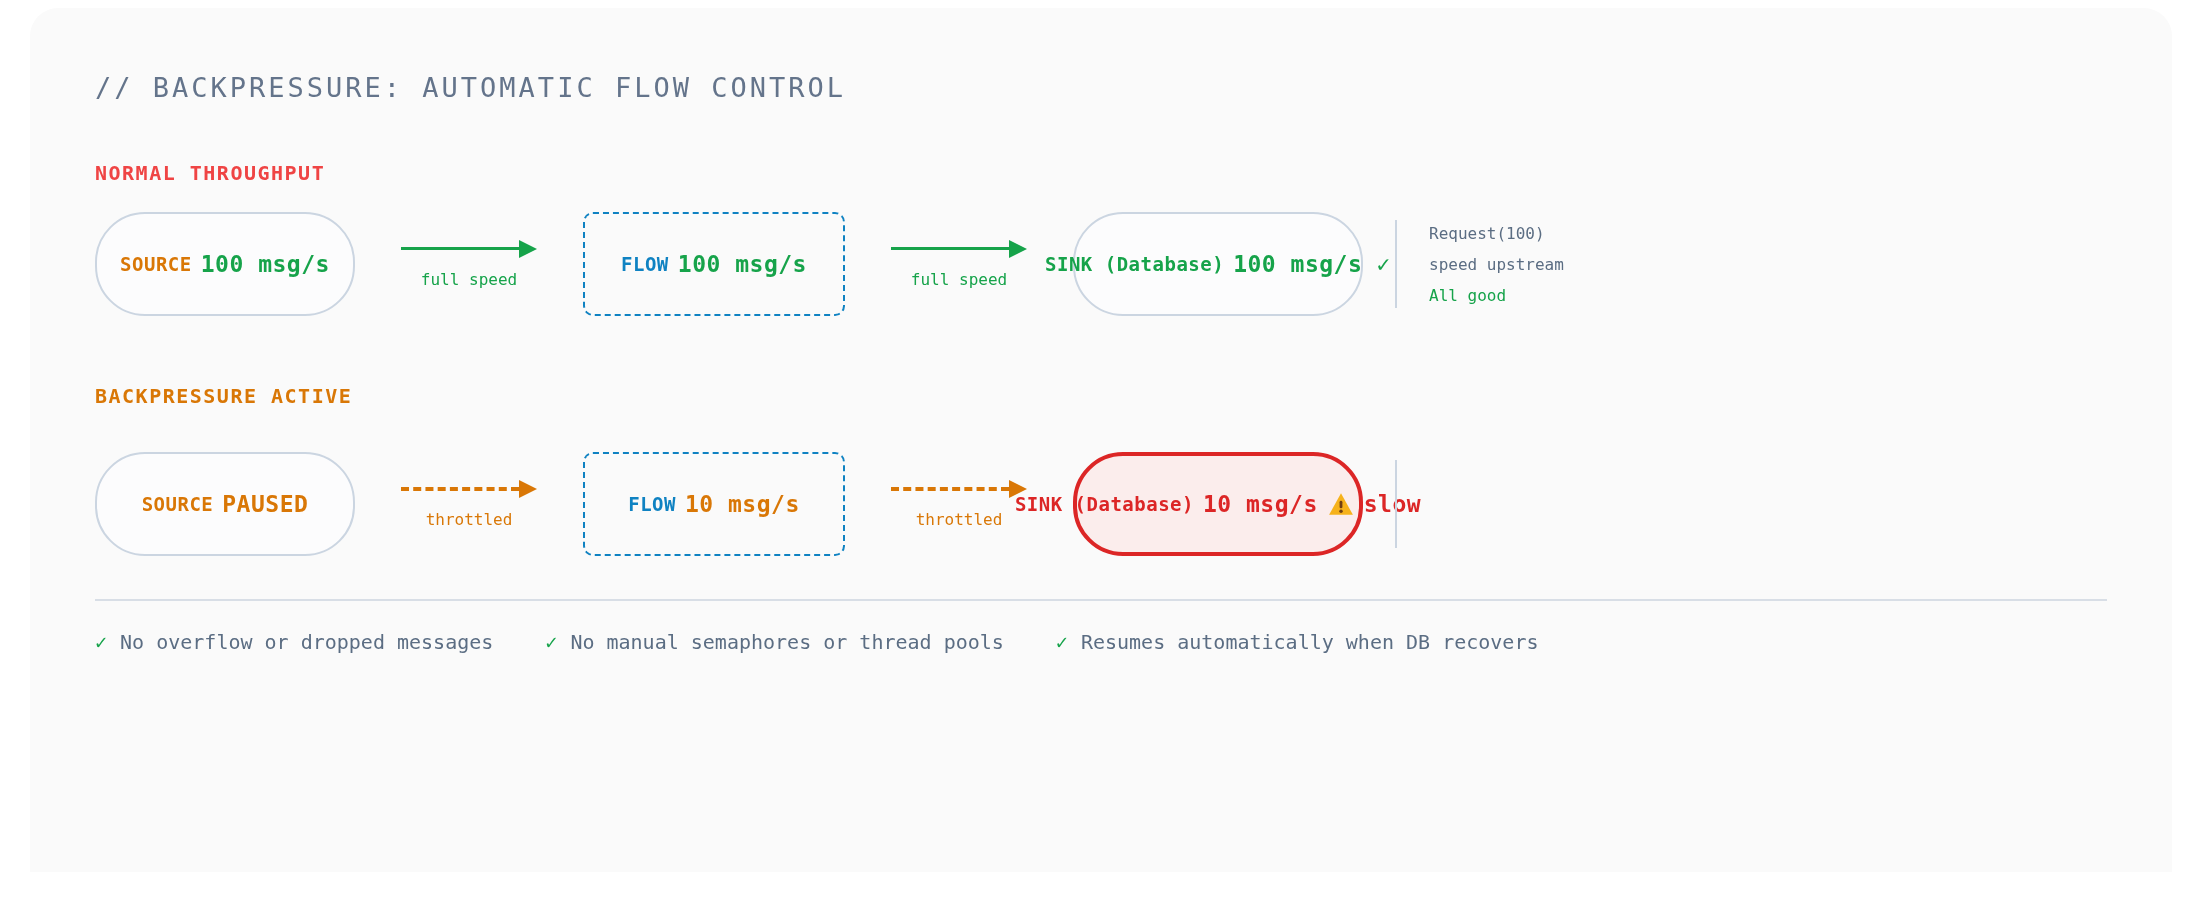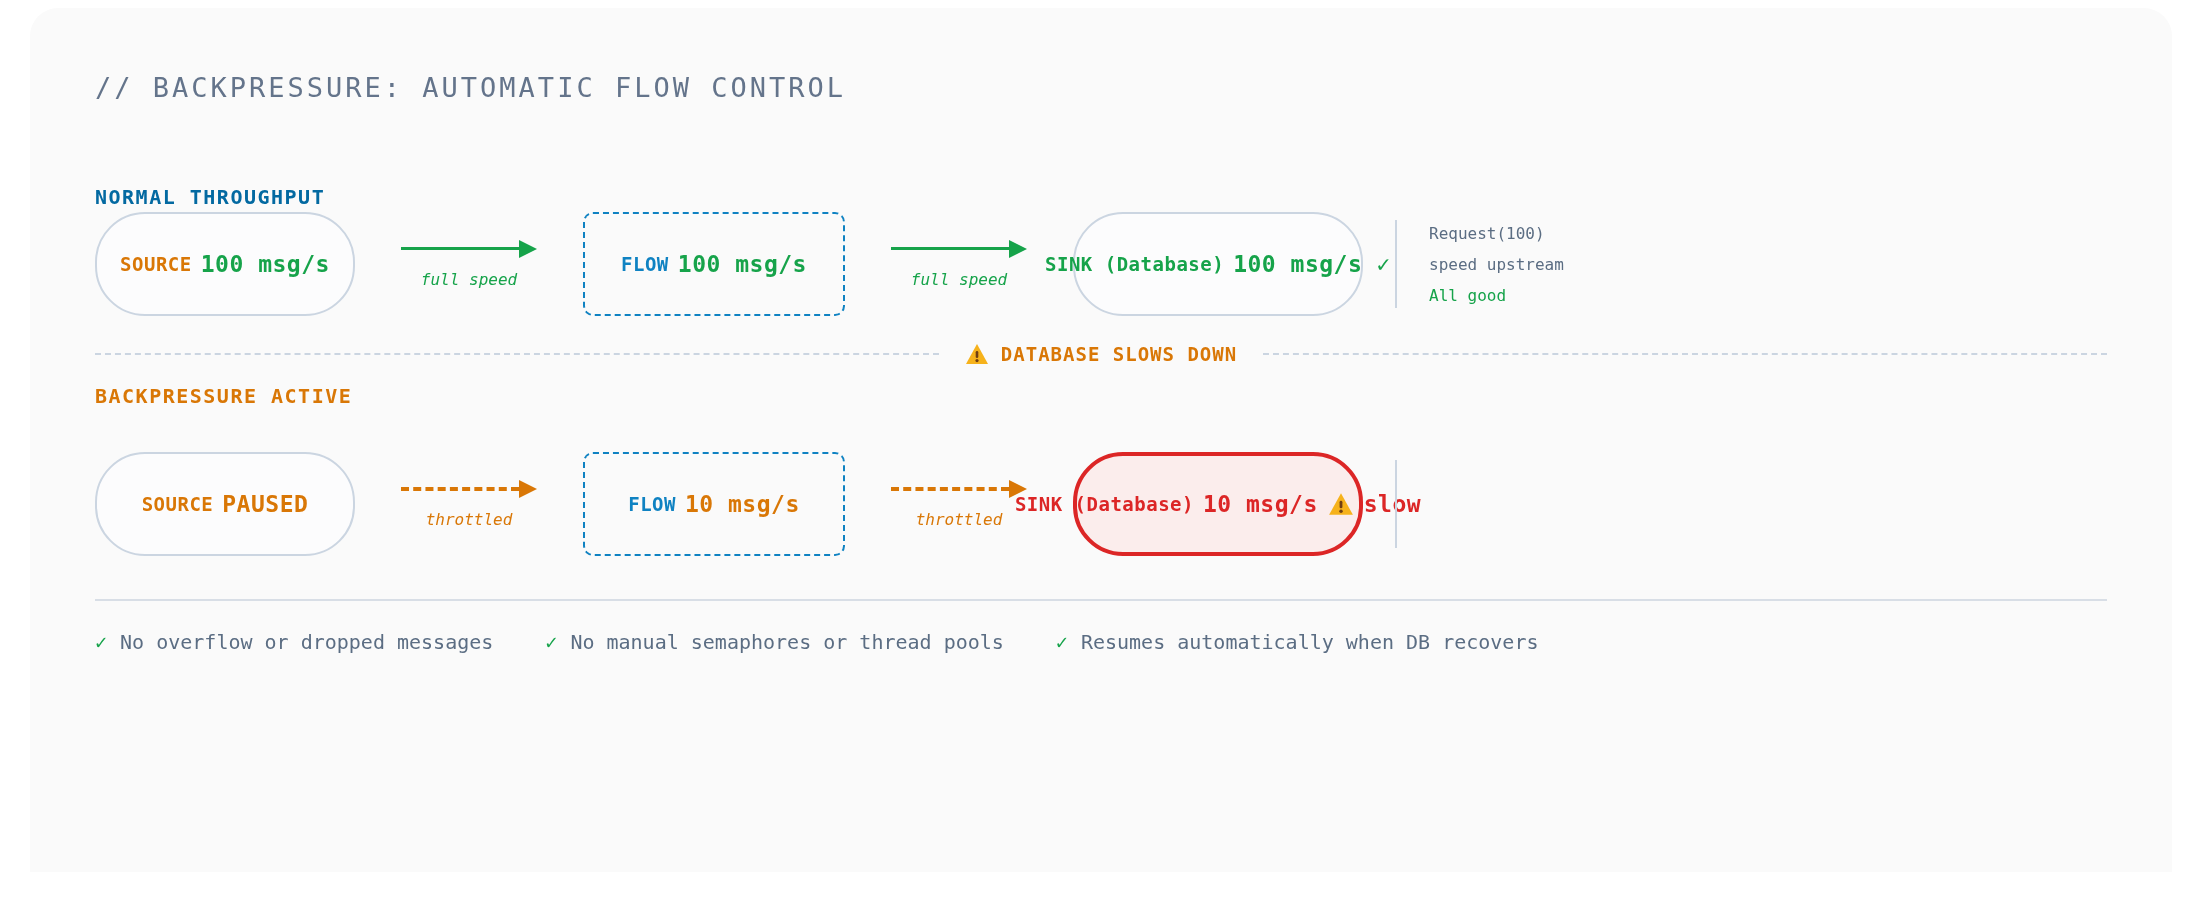--- a/index.html
+++ b/index.html
@@ -13,21 +13,21 @@
     background:#fafafa; border-radius:28px;
   }
   .title {
     position:absolute; left:65px; top:64px;
     font-size:27px; letter-spacing:3px; color:#64748b; white-space:nowrap;
   }
   .section-label {
     position:absolute; left:65px; font-size:20px; font-weight:bold;
     letter-spacing:1.5px; white-space:nowrap;
   }
-  #label-normal { top:153px; color:#0369a1;margin-top:24px; }
+  #label-normal { top:153px; color:#ef4444; }
   #label-bp     { top:376px; color:#d97706; }
 
   .flow-row { position:absolute; left:65px; display:flex; align-items:center; height:104px; }
   #row1 { top:204px; }
   #row2 { top:444px; }
 
   .node {
     height:104px; display:flex; flex-direction:row; align-items:center;
     justify-content:center; gap:9px; flex:none;
   }
@@ -51,21 +51,21 @@
   .arrow-group {
     width:228px; display:flex; flex-direction:column; align-items:center;
     justify-content:center; flex:none;
   }
   .arrow { display:flex; align-items:center; }
   .shaft { width:118px; height:3px; background:#16a34a; }
   .head  { width:0; height:0; border-left:18px solid #16a34a;
            border-top:9px solid transparent; border-bottom:9px solid transparent; }
   .arrow.dashed .shaft { height:0; background:none; border-top:4px dashed #d97706; }
   .arrow.dashed .head  { border-left-color:#d97706; }
-  .arrow-label { margin-top:12px; font-size:16px; white-space:nowrap;font-style:italic; }
+  .arrow-label { margin-top:12px; font-size:16px; white-space:nowrap; }
 
   .v-divider { width:2px; height:88px; background:#cbd5e1; margin-left:32px; flex:none; }
   .annotation { margin-left:32px; font-size:16px; line-height:31px; white-space:nowrap; }
 
   .divider-row {
     position:absolute; left:65px; top:332px; width:2012px; height:28px;
     display:flex; align-items:center;
   }
   .dash { flex:1; border-top:2px dashed #cbd5e1; }
   .divider-label {
@@ -127,32 +127,20 @@
 
       <div class="v-divider"></div>
 
       <div class="annotation">
         <div class="slate">Request(100)</div>
         <div class="slate">speed upstream</div>
         <div class="green">All good</div>
       </div>
     </div>
 
-    <div class="divider-row">
-      <div class="dash"></div>
-      <div class="divider-label">
-        <svg class="warning-svg" width="24" height="22" viewBox="0 0 24 22">
-          <path d="M12 1 L23 21 H1 Z" fill="#f6b21b"></path>
-          <rect x="10.7" y="8" width="2.6" height="7" rx="1.3" fill="#713f12"></rect>
-          <circle cx="12" cy="17.6" r="1.6" fill="#713f12"></circle>
-        </svg>
-        <span>DATABASE SLOWS DOWN</span>
-      </div>
-      <div class="dash"></div>
-    </div>
 
     <div class="section-label" id="label-bp">BACKPRESSURE ACTIVE</div>
 
     <div class="flow-row" id="row2">
       <div class="node pill">
         <div class="node-name orange">SOURCE</div>
         <div class="node-value orange">PAUSED</div>
       </div>
 
       <div class="arrow-group">

